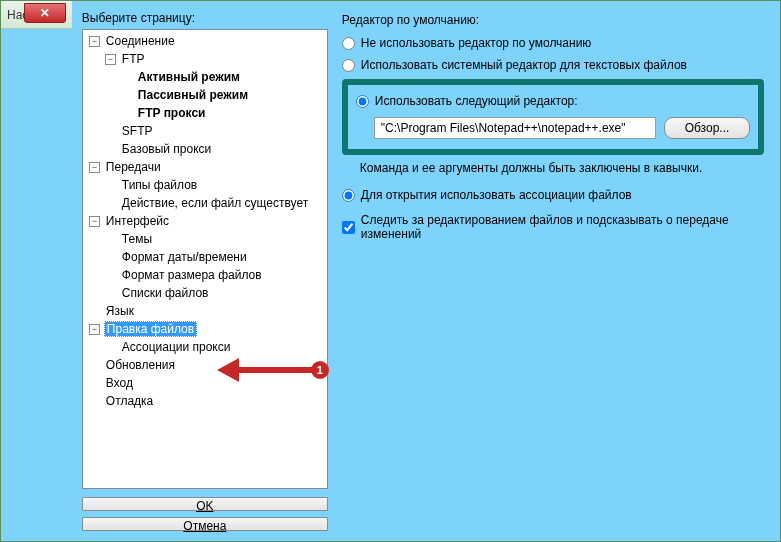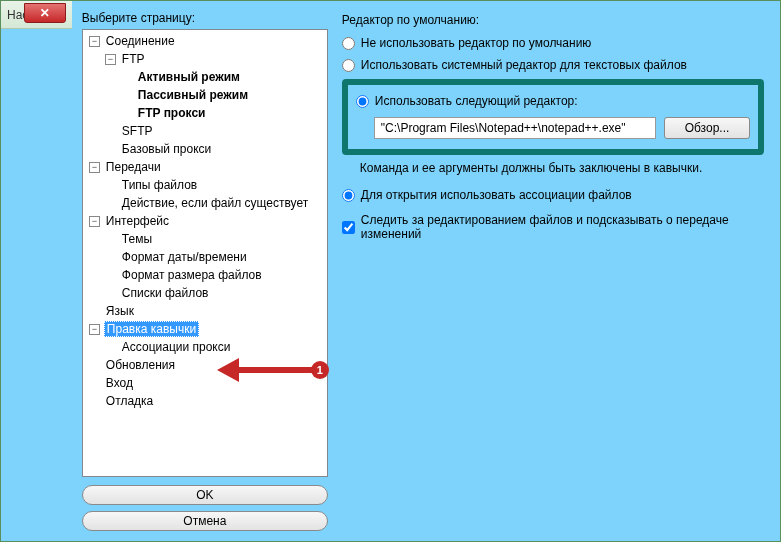--- a/index.html
+++ b/index.html
@@ -14,29 +14,29 @@
 .tree-wrap { flex: 1; border: 1px solid #828790; background: #fff; overflow: auto; padding: 2px 0; }
 .row { display: flex; align-items: center; height: 18px; white-space: nowrap; }
 .exp { width: 11px; height: 11px; border: 1px solid #888; background: #fff; margin-right: 4px; color: #444; font-size: 9px; line-height: 9px; text-align: center; cursor: pointer; flex-shrink: 0; }
 .lbl { padding: 0 2px; cursor: default; }
 .lbl.sel { background: #3399ff; color: #fff; border: 1px dotted #fff; padding: 0 2px; }
 .pad0 { padding-left: 6px; }
 .pad1 { padding-left: 22px; }
 .pad2 { padding-left: 38px; font-weight: bold; }
 .noexp { width: 11px; height: 11px; margin-right: 4px; flex-shrink: 0; }
 .btns { margin-top: 8px; display: flex; flex-direction: column; gap: 6px; }
-.btn { height: 20px; border: 1px solid #8a8a8a; background: linear-gradient(#f7f7f7,#e3e3e3); border-radius: 11px; cursor: pointer; }
+.btn { height: 14px; border: 1px solid #8a8a8a; background: linear-gradient(#f7f7f7,#e3e3e3); border-radius: 1px; cursor: pointer; text-decoration: underline; }
 .right { flex: 1; padding: 2px 6px 0 6px; position: relative; }
 .grp-label { margin-bottom: 6px; }
 .radio-row { display: flex; align-items: center; height: 20px; margin-bottom: 2px; }
 .radio-row input, .chk-row input { margin: 0 6px 0 0; }
 .hl { border: 6px solid #0f766e; border-radius: 4px; padding: 6px 8px 10px 8px; margin: 4px 0 6px 0; }
 .path-row { display: flex; gap: 8px; margin-top: 6px; align-items: center; padding-left: 18px; }
 .path-row input[type=text] { flex: 1; height: 22px; border: 1px solid #999; padding: 2px 6px; }
-.browse { width: 86px; height: 22px; border: 1px solid #8a8a8a; background: linear-gradient(#f7f7f7,#e3e3e3); border-radius: 3px; cursor: pointer; }
+.browse { width: 86px; height: 22px; border: 1px solid #8a8a8a; background: linear-gradient(#f7f7f7,#e3e3e3); border-radius: 9px; cursor: pointer; }
 .hint { padding-left: 18px; margin-top: 4px; }
 .sep { height: 10px; }
 .chk-row { display: flex; align-items: center; height: 20px; }
 .arrow { position: absolute; left: 135px; top: 350px; width: 110px; height: 18px; pointer-events: none; }
 .arrow-line { position: absolute; left: 20px; top: 6px; width: 75px; height: 6px; background: #c62828; }
 .arrow-head { position: absolute; left: 0; top: -3px; width: 0; height: 0; border-right: 22px solid #c62828; border-top: 12px solid transparent; border-bottom: 12px solid transparent; }
 .arrow-badge { position: absolute; right: -2px; top: 0; width: 18px; height: 18px; border-radius: 50%; background: #c62828; color: #fff; font-weight: bold; display: flex; align-items: center; justify-content: center; font-size: 11px; }
 </style>
 </head>
 <body>
@@ -112,21 +112,21 @@
           <div class="row pad1">
               <span class="noexp"></span>
               <span class="lbl">Списки файлов</span>
             </div>
           <div class="row pad0">
               <span class="noexp"></span>
               <span class="lbl">Язык</span>
             </div>
           <div class="row pad0">
               <span class="exp">−</span>
-              <span class="lbl sel">Правка кавычки</span>
+              <span class="lbl sel">Правка файлов</span>
             </div>
           <div class="row pad1">
               <span class="noexp"></span>
               <span class="lbl">Ассоциации прокси</span>
             </div>
           <div class="row pad0">
               <span class="noexp"></span>
               <span class="lbl">Обновления</span>
             </div>
           <div class="row pad0">

